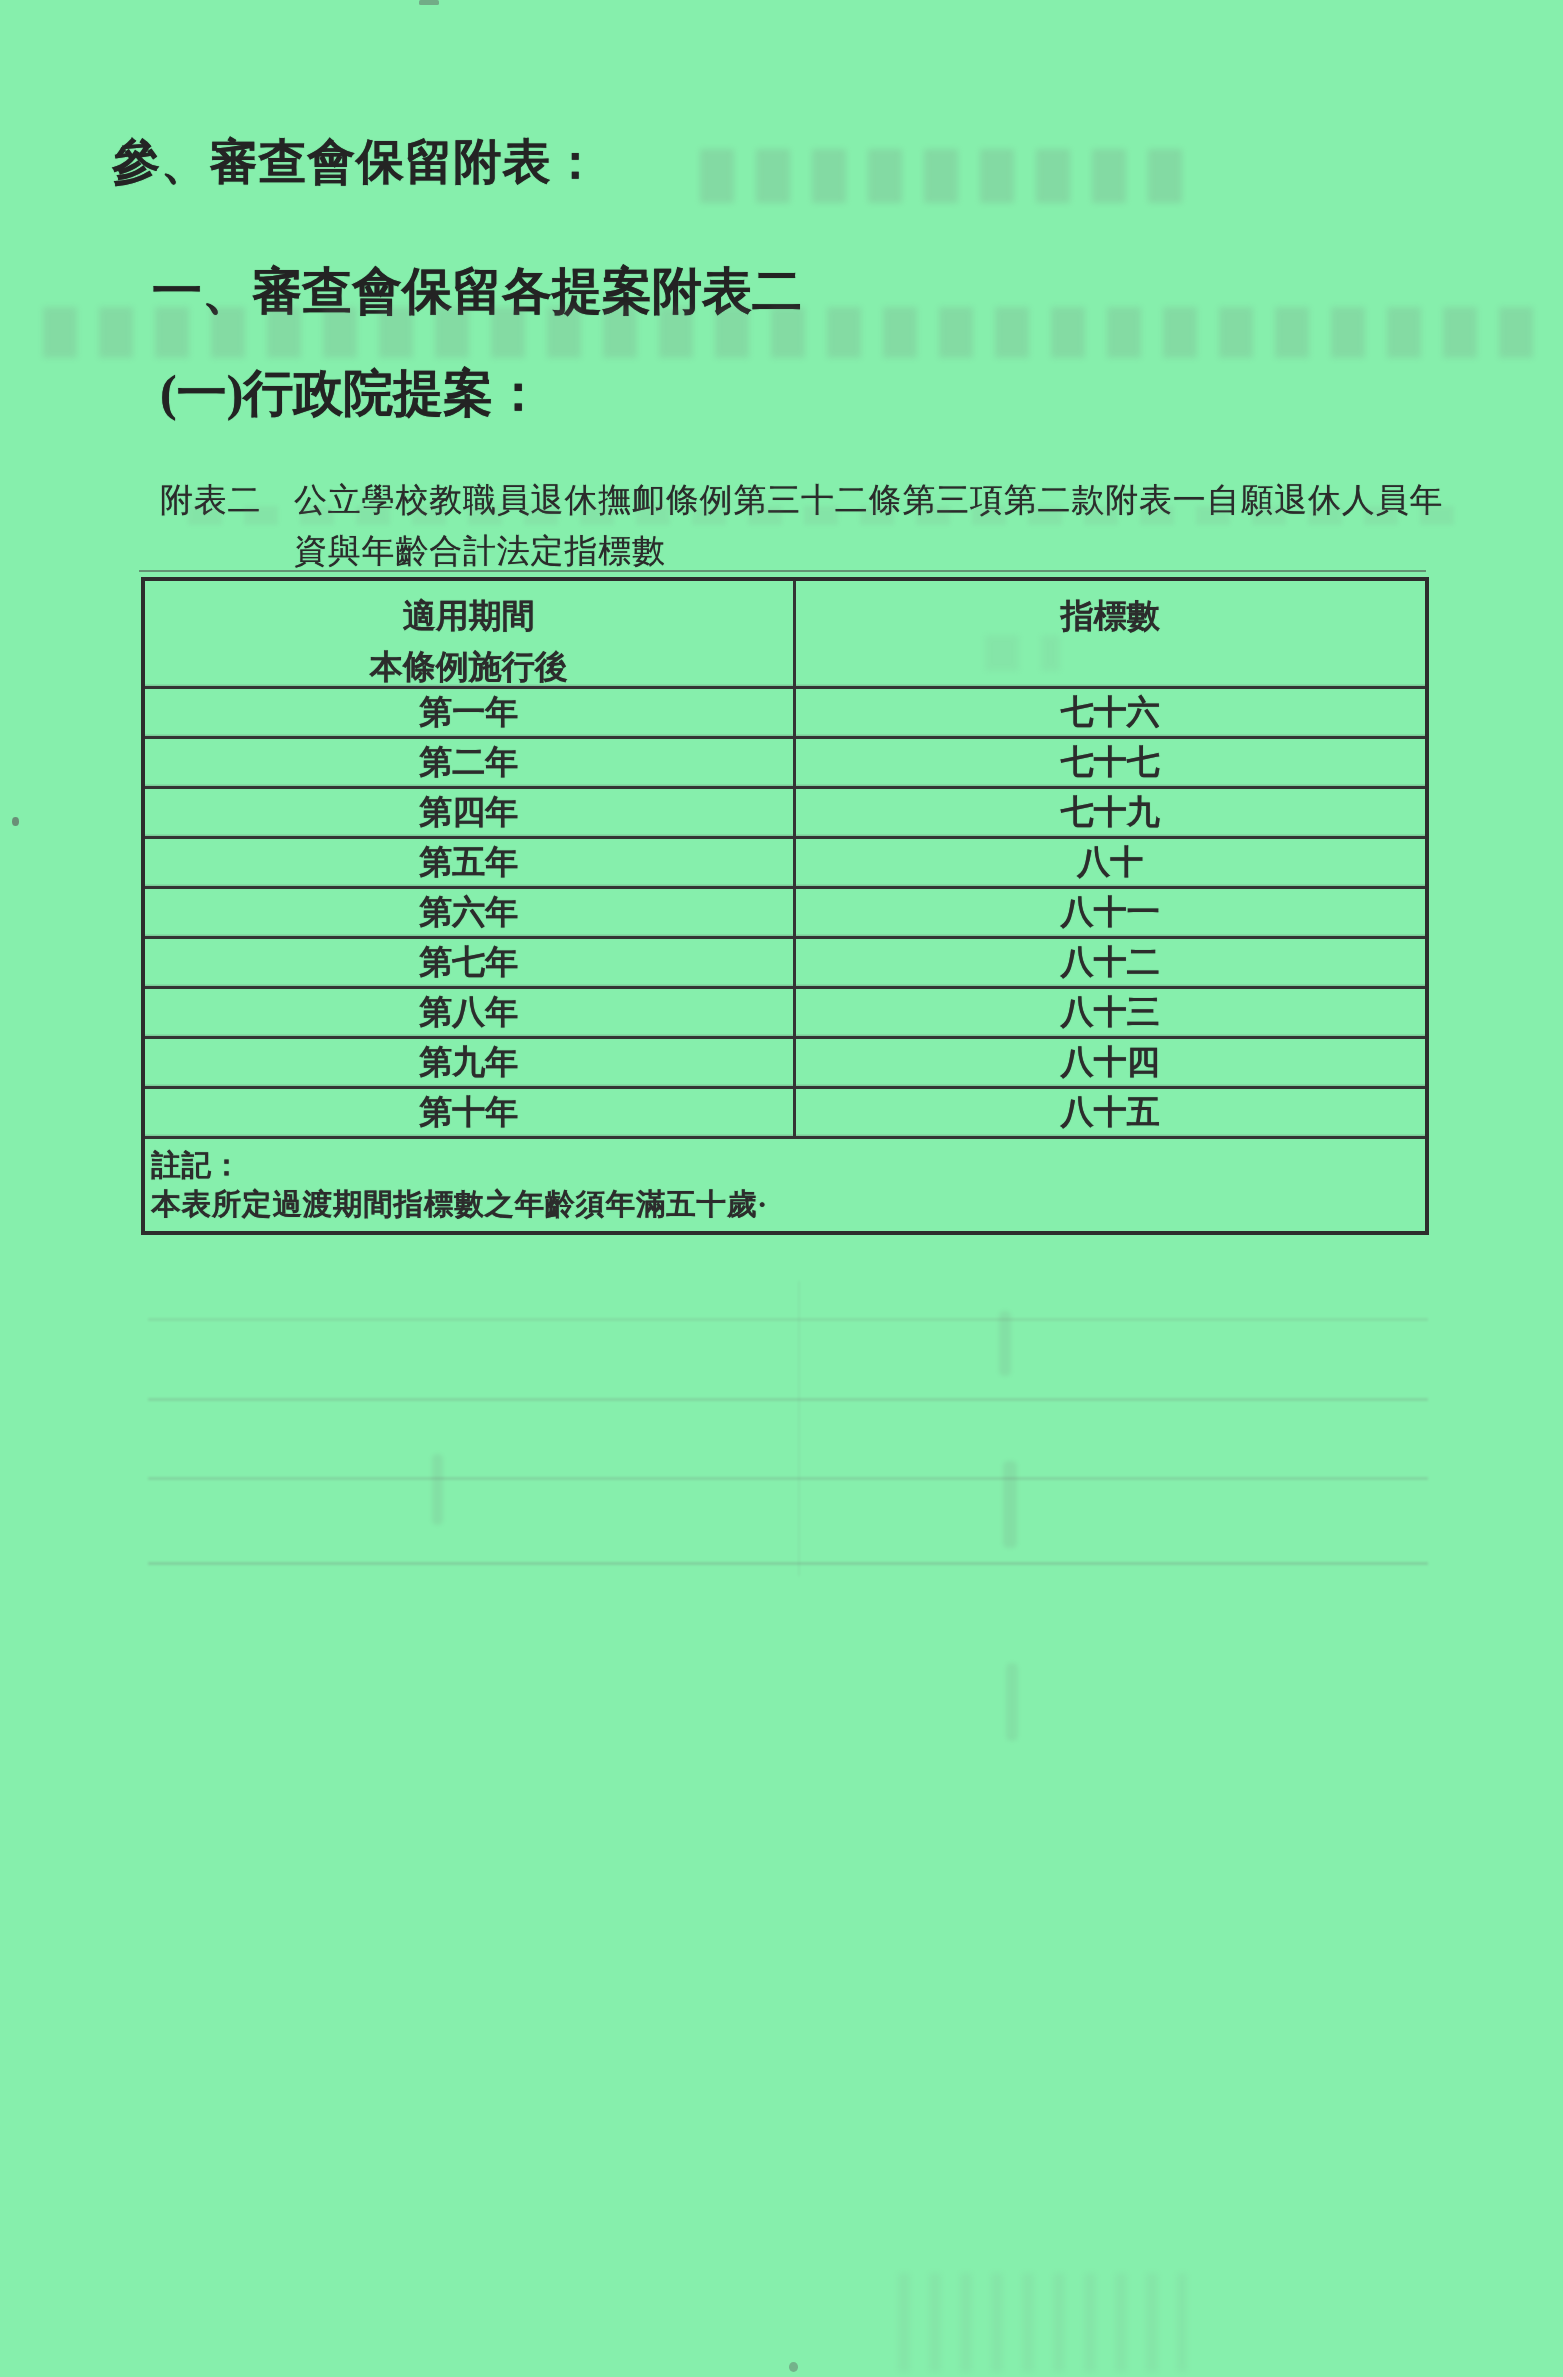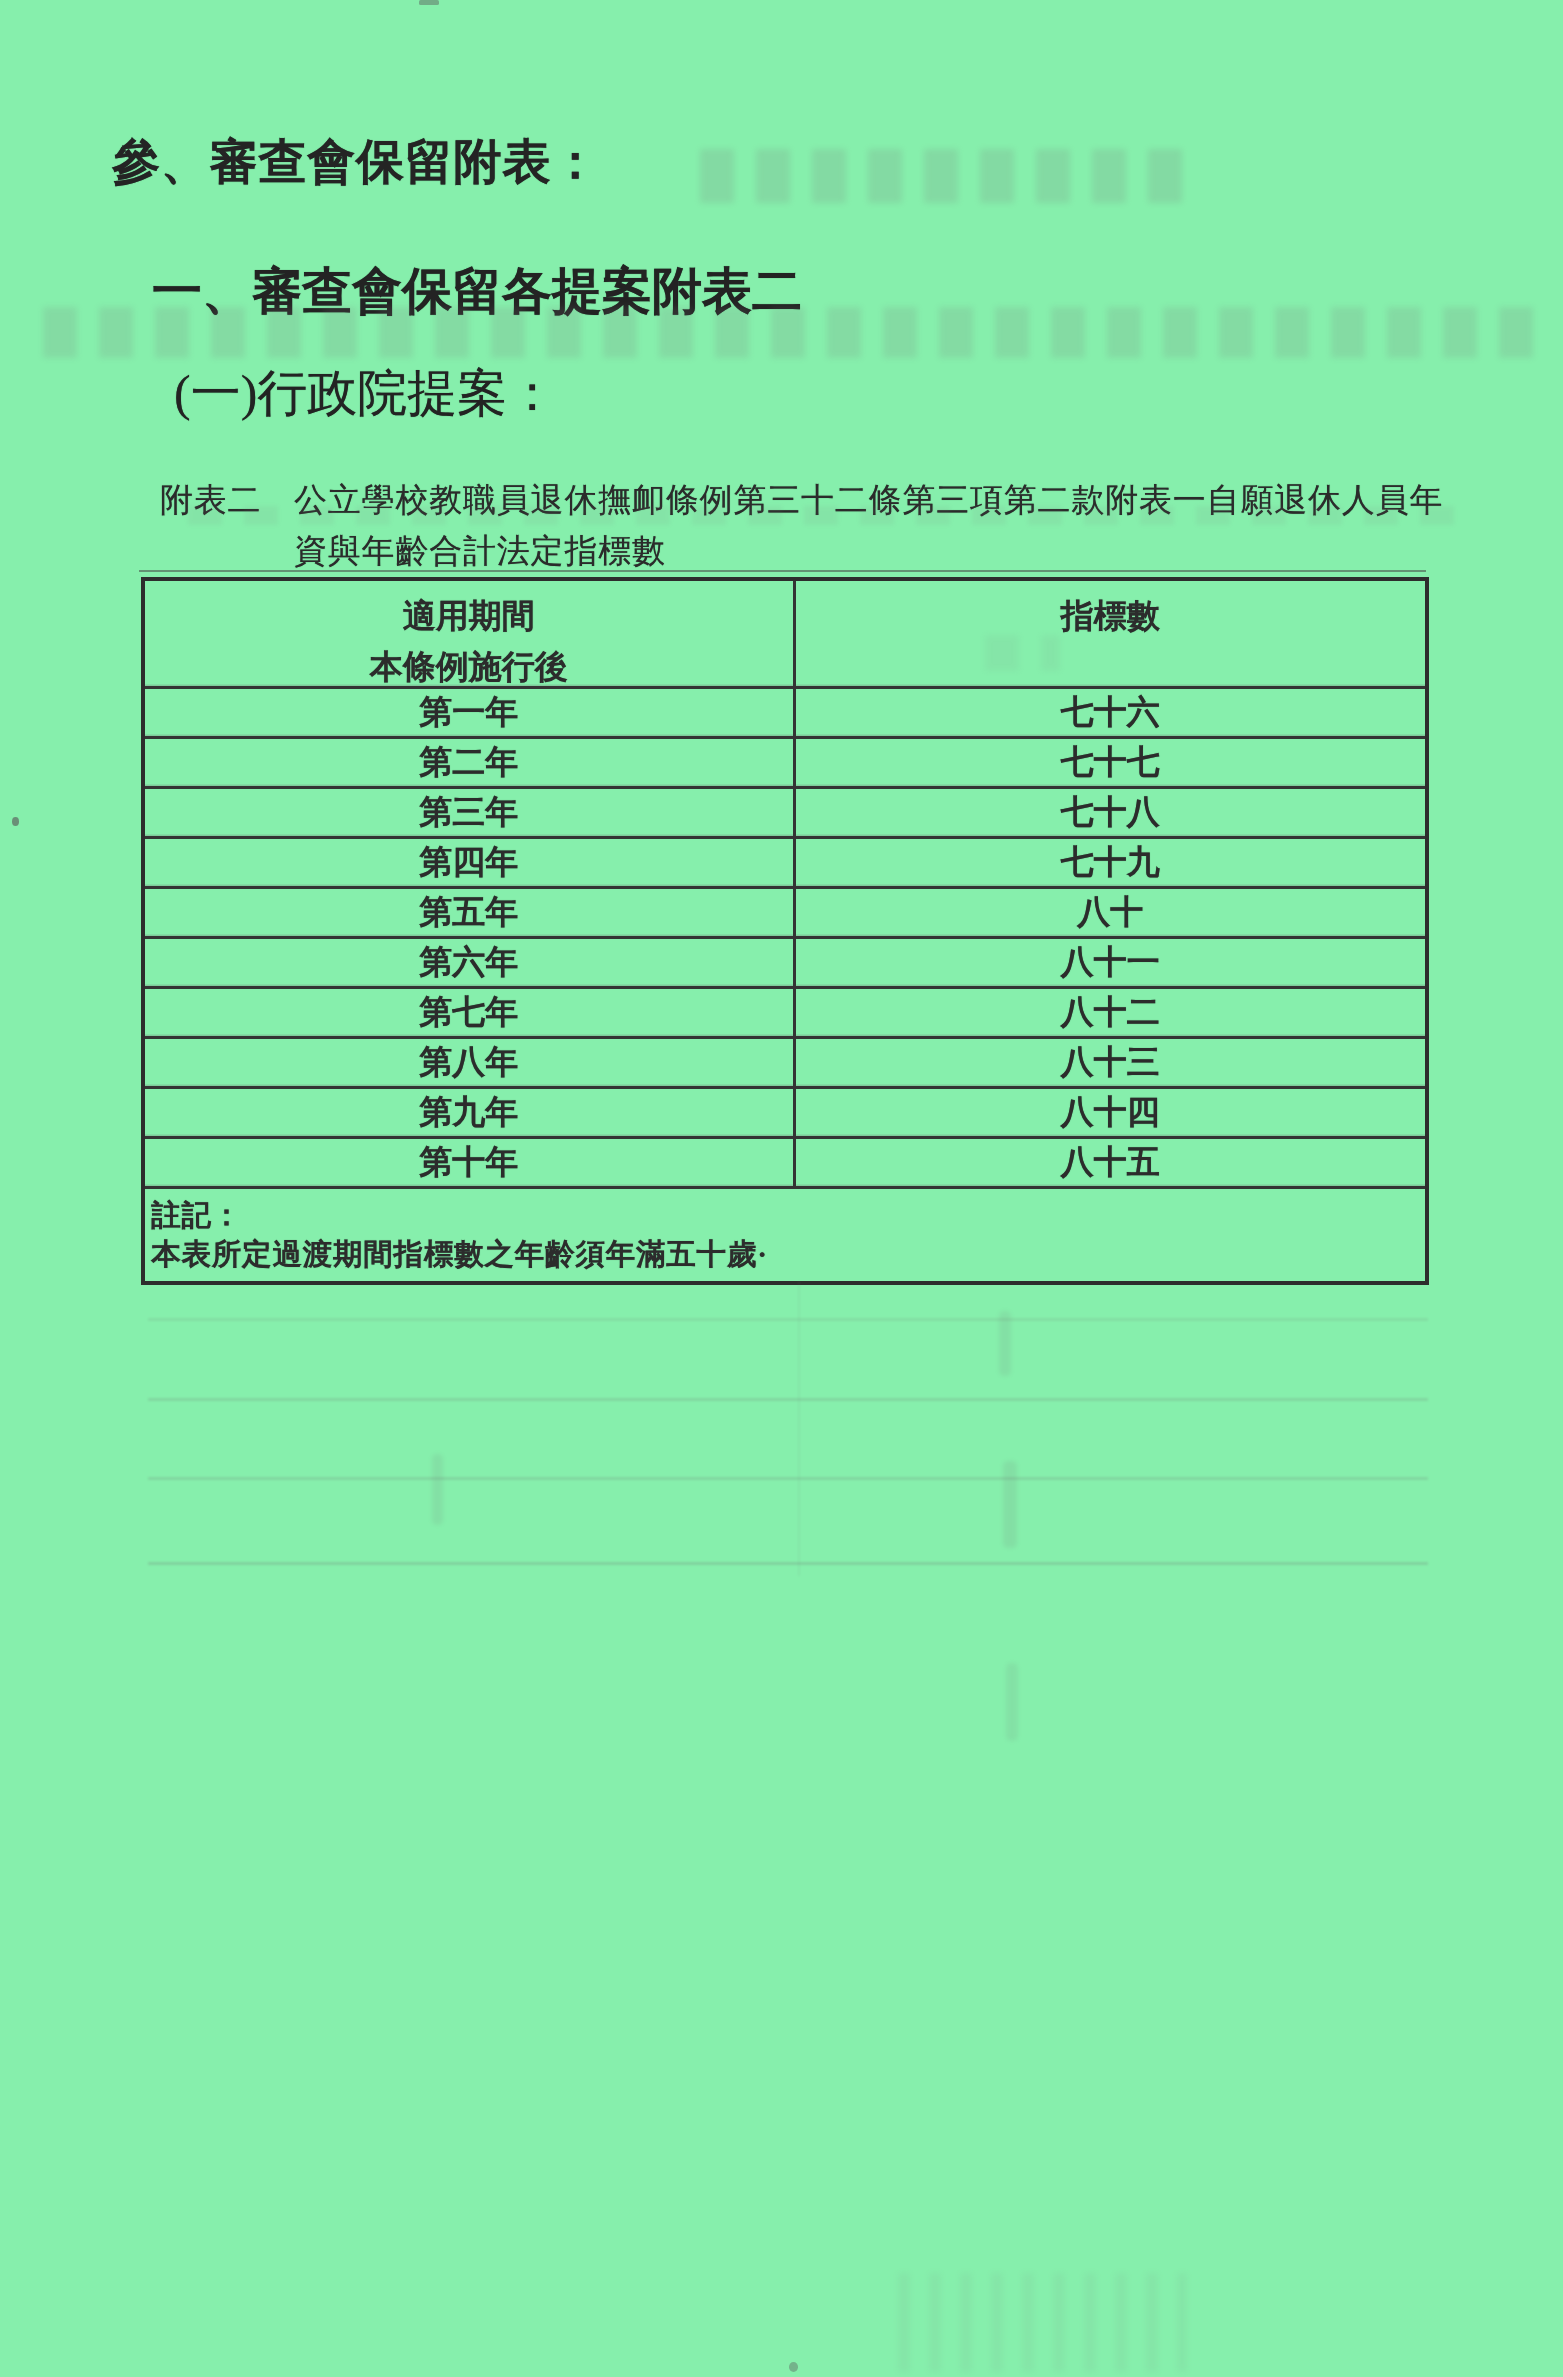--- a/index.html
+++ b/index.html
@@ -32,23 +32,23 @@
     position: absolute;
     left: 152px; top: 258px;
     font-size: 50px;
     font-weight: 700;
     color: #232323;
     text-shadow: 0 0 0.8px rgba(0,0,0,.65);
     white-space: nowrap;
   }
   .h-l3 {
     position: absolute;
-    left: 174px; top: 360px;
+    left: 160px; top: 360px;
     font-size: 50px;
-    font-weight: 400;
+    font-weight: 700;
     color: #232323;
     text-shadow: 0 0 0.8px rgba(0,0,0,.65);
     white-space: nowrap;
   }
   
   .caption {
     position: absolute;
     left: 160px; top: 475px;
     width: 1304px;
     font-size: 33px;
@@ -208,24 +208,20 @@
       <tbody>
         <tr class="data-row">
           <td>第一年</td>
           <td>七十六</td>
         </tr>
         <tr class="data-row">
           <td>第二年</td>
           <td>七十七</td>
         </tr>
         <tr class="data-row">
-          <td>第三年</td>
-          <td>七十八</td>
-        </tr>
-        <tr class="data-row">
           <td>第四年</td>
           <td>七十九</td>
         </tr>
         <tr class="data-row">
           <td>第五年</td>
           <td>八十</td>
         </tr>
         <tr class="data-row">
           <td>第六年</td>
           <td>八十一</td>

